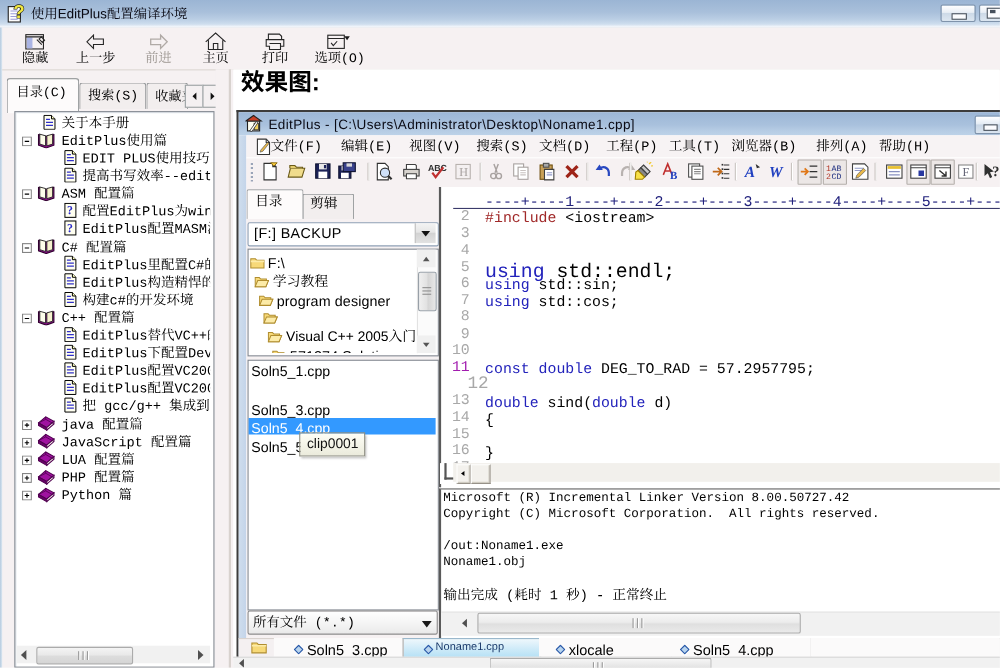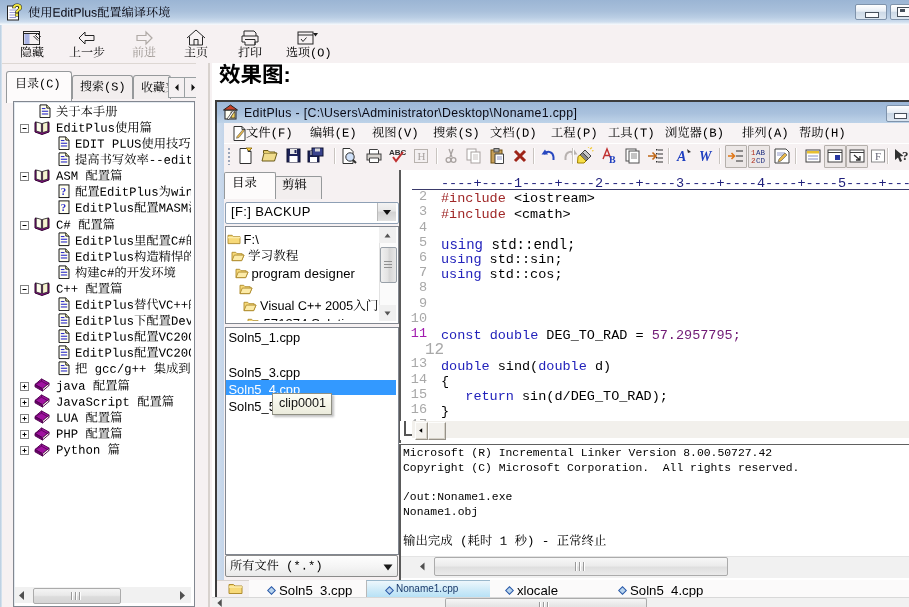--- a/index.html
+++ b/index.html
@@ -1120,40 +1120,38 @@
 <svg style="position:absolute;left:383px;top:564px" width="10" height="7" viewBox="0 0 10 7">
     <path d="M0.5 0.5 L9.5 0.5 L5 6.5 Z" fill="#1a1a1a"></path>
   </svg>
 <div style="position:absolute;left:399px;top:170px;width:510px;height:273px;background:#fff;border-left:2px solid #5a5a5a;"></div>
 <div style="position:absolute;left:441px;top:174.5px;width:468px;height:13px;font-size:13.5px;color:#20207c;"><span class="mono">----+----1----+----2----+----3----+----4----+----5----+----6</span></div>
 <div style="position:absolute;left:412px;top:189px;width:497px;height:1px;background:#3a3a6a;"></div>
 <div style="position:absolute;left:0px;top:170px;width:909px;height:252px;overflow:hidden;">
     <div style="position:absolute;left:410px;top:18.200000000000006px;width:17px;height:14px;font-size:13.5px;color:#a8a8a8;text-align:right;"><span class="mono">2</span></div>
     <div style="position:absolute;left:441px;top:20.400000000000006px;width:468px;height:15.2px;font-size:13.5px;"><span class="mono"><span style="color:#a02828">#include</span><span style="color:#000"> &lt;iostream&gt;</span></span></div>
     <div style="position:absolute;left:410px;top:33.39999999999999px;width:17px;height:14px;font-size:13.5px;color:#a8a8a8;text-align:right;"><span class="mono">3</span></div>
-    <div style="position:absolute;left:441px;top:35.599999999999994px;width:468px;height:15.2px;font-size:13.5px;"><span class="mono"><span style="color:#a02828">#include</span><span style="color:#000"> &lt;cmath&gt;</span></span></div>
     <div style="position:absolute;left:410px;top:48.59999999999998px;width:17px;height:14px;font-size:13.5px;color:#a8a8a8;text-align:right;"><span class="mono">4</span></div>
     <div style="position:absolute;left:410px;top:63.79999999999997px;width:17px;height:14px;font-size:13.5px;color:#a8a8a8;text-align:right;"><span class="mono">5</span></div>
-    <div style="position:absolute;left:441px;top:65.99999999999997px;width:468px;height:15.2px;font-size:14px;"><span class="mono"><span style="color:#2222bb">using</span><span style="color:#000"> std::endl;</span></span></div>
+    <div style="position:absolute;left:441px;top:65.99999999999997px;width:468px;height:15.2px;font-size:18px;"><span class="mono"><span style="color:#2222bb">using</span><span style="color:#000"> std::endl;</span></span></div>
     <div style="position:absolute;left:410px;top:78.99999999999996px;width:17px;height:14px;font-size:13.5px;color:#a8a8a8;text-align:right;"><span class="mono">6</span></div>
     <div style="position:absolute;left:441px;top:81.19999999999996px;width:468px;height:15.2px;font-size:13.5px;"><span class="mono"><span style="color:#2222bb">using</span><span style="color:#000"> std::sin;</span></span></div>
     <div style="position:absolute;left:410px;top:94.19999999999997px;width:17px;height:14px;font-size:13.5px;color:#a8a8a8;text-align:right;"><span class="mono">7</span></div>
     <div style="position:absolute;left:441px;top:96.39999999999998px;width:468px;height:15.2px;font-size:13.5px;"><span class="mono"><span style="color:#2222bb">using</span><span style="color:#000"> std::cos;</span></span></div>
     <div style="position:absolute;left:410px;top:109.39999999999996px;width:17px;height:14px;font-size:13.5px;color:#a8a8a8;text-align:right;"><span class="mono">8</span></div>
     <div style="position:absolute;left:410px;top:124.59999999999995px;width:17px;height:14px;font-size:13.5px;color:#a8a8a8;text-align:right;"><span class="mono">9</span></div>
     <div style="position:absolute;left:410px;top:139.79999999999995px;width:17px;height:14px;font-size:13.5px;color:#a8a8a8;text-align:right;"><span class="mono">10</span></div>
     <div style="position:absolute;left:410px;top:154.99999999999994px;width:17px;height:14px;font-size:13.5px;color:#a21caf;text-align:right;"><span class="mono">11</span></div>
-    <div style="position:absolute;left:441px;top:157.19999999999993px;width:468px;height:15.2px;font-size:13.5px;"><span class="mono"><span style="color:#2222bb">const</span><span style="color:#000"> </span><span style="color:#2222bb">double</span><span style="color:#000"> DEG_TO_RAD = </span><span style="color:#701a75">57.2957795;</span></span></div>
+    <div style="position:absolute;left:441px;top:157.19999999999993px;width:468px;height:15.2px;font-size:13.5px;"><span class="mono"><span style="color:#2222bb">const</span><span style="color:#000"> </span><span style="color:#2222bb">double</span><span style="color:#000"> DEG_TO_RAD = </span><span style="color:#000000">57.2957795;</span></span></div>
     <div style="position:absolute;left:410px;top:170.19999999999993px;width:17px;height:14px;font-size:16px;color:#a8a8a8;text-align:right;margin-left:15px;"><span class="mono">12</span></div>
     <div style="position:absolute;left:410px;top:185.39999999999992px;width:17px;height:14px;font-size:13.5px;color:#a8a8a8;text-align:right;"><span class="mono">13</span></div>
     <div style="position:absolute;left:441px;top:187.5999999999999px;width:468px;height:15.2px;font-size:13.5px;"><span class="mono"><span style="color:#2222bb">double</span><span style="color:#000"> sind(</span><span style="color:#2222bb">double</span><span style="color:#000"> d)</span></span></div>
     <div style="position:absolute;left:410px;top:200.5999999999999px;width:17px;height:14px;font-size:13.5px;color:#a8a8a8;text-align:right;"><span class="mono">14</span></div>
     <div style="position:absolute;left:441px;top:202.7999999999999px;width:468px;height:15.2px;font-size:13.5px;"><span class="mono"><span style="color:#000">{</span></span></div>
     <div style="position:absolute;left:410px;top:215.7999999999999px;width:17px;height:14px;font-size:13.5px;color:#a8a8a8;text-align:right;"><span class="mono">15</span></div>
-    <div style="position:absolute;left:441px;top:217.9999999999999px;width:468px;height:15.2px;font-size:13.5px;"><span class="mono"><span style="color:#000">   </span><span style="color:#2222bb">return</span><span style="color:#000"> sin(d/DEG_TO_RAD);</span></span></div>
     <div style="position:absolute;left:410px;top:230.9999999999999px;width:17px;height:14px;font-size:13.5px;color:#a8a8a8;text-align:right;"><span class="mono">16</span></div>
     <div style="position:absolute;left:441px;top:233.19999999999987px;width:468px;height:15.2px;font-size:13.5px;"><span class="mono"><span style="color:#000">}</span></span></div>
     <div style="position:absolute;left:410px;top:246.19999999999987px;width:17px;height:14px;font-size:13.5px;color:#a8a8a8;text-align:right;"><span class="mono">17</span></div>
   </div>
 <div style="position:absolute;left:400px;top:421px;width:14px;height:19px;background:#fff;"></div>
 <div style="position:absolute;left:404px;top:421px;width:2px;height:15px;background:#555;"></div>
 <div style="position:absolute;left:404px;top:434px;width:9px;height:2px;background:#555;"></div>
 <div style="position:absolute;left:412px;top:421px;width:497px;height:17px;background:#f2f0ec;"></div>
 <div style="position:absolute;left:415px;top:422px;width:11px;height:16px;background:#f3f1ed;border:1px solid #979289;border-top-color:#fdfdfc;border-left-color:#fdfdfc;box-shadow:inset -1px -1px 0 #d6d2c8;">
     <svg width="9" height="15" viewBox="0 0 16 17">

